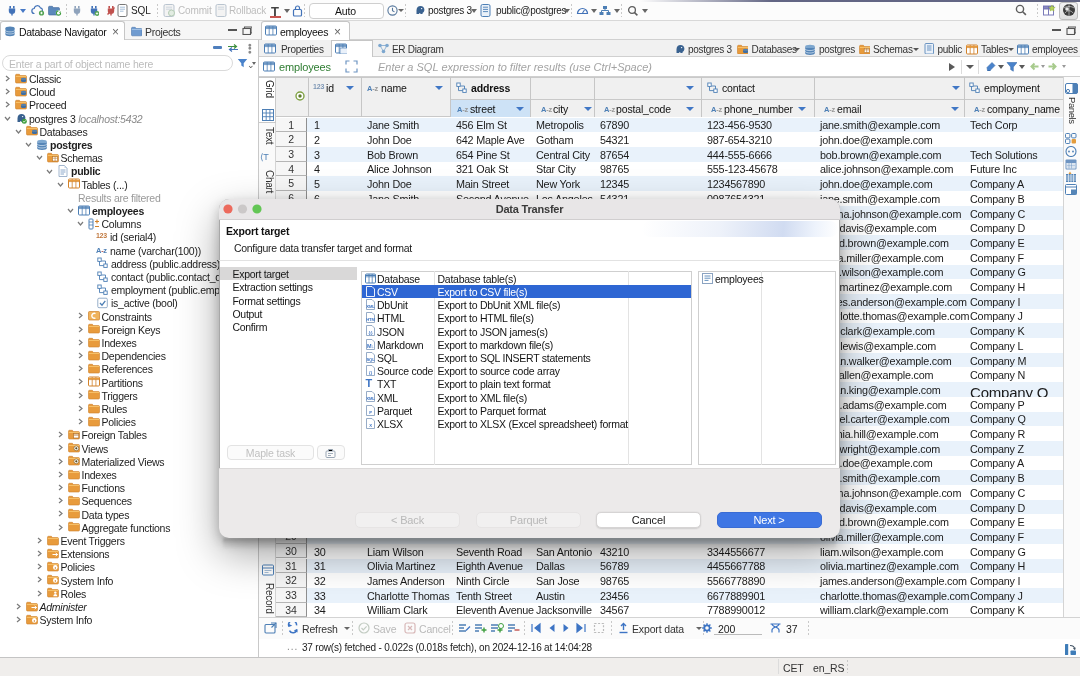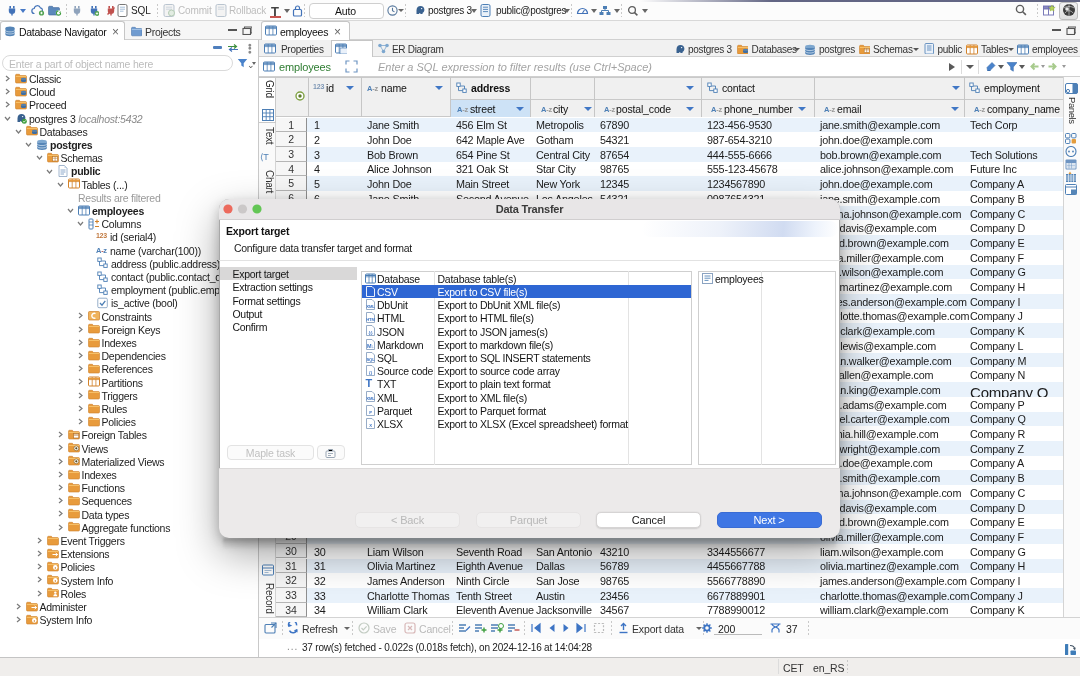--- a/index.html
+++ b/index.html
@@ -522,21 +522,21 @@
     <path d="M6.3 9.2c.2-1.4 1-2.1 2-2.1s1.8.7 2 2.1z" fill="#fff"></path>
   </svg>
 <div class="a" style="left:60.5px;top:587.8px;font-size:10.5px;font-weight:normal;white-space:nowrap;letter-spacing:-.25px;">Roles</div>
 <svg class="a" style="left:14.5px;top:602.7px;" width="7" height="7" viewBox="0 0 7 7">
     <path d="M2 1l3 2.5-3 2.5" fill="none" stroke="#7a7a7a" stroke-width="1.2"></path>
   </svg>
 <svg class="a" style="left:25.5px;top:600.5px;" width="12" height="11" viewBox="0 0 12 11">
     <use href="#folder"></use>
     <path d="M5.5 6.5h5M8.7 5l1.8 1.5-1.8 1.5" stroke="#fff" stroke-width="1" fill="none"></path>
   </svg>
-<div class="a" style="left:39.5px;top:601.0px;font-size:10.5px;font-weight:normal;white-space:nowrap;letter-spacing:-.25px;">Administer</div>
+<div class="a" style="left:39.5px;top:601.0px;font-size:10.5px;font-weight:normal;white-space:nowrap;letter-spacing:-.25px;font-style:italic;">Administer</div>
 <svg class="a" style="left:14.5px;top:615.9px;" width="7" height="7" viewBox="0 0 7 7">
     <path d="M2 1l3 2.5-3 2.5" fill="none" stroke="#7a7a7a" stroke-width="1.2"></path>
   </svg>
 <svg class="a" style="left:25.5px;top:613.6999999999999px;" width="12" height="11" viewBox="0 0 12 11">
     <use href="#folder"></use>
     <circle cx="8.3" cy="6.4" r="2.3" fill="#fff"></circle>
     <path d="M8.3 5.3v.01M8.3 6.2v1.6" stroke="#c47b26" stroke-width="1"></path>
   </svg>
 <div class="a" style="left:39.5px;top:614.1999999999999px;font-size:10.5px;font-weight:normal;white-space:nowrap;letter-spacing:-.25px;">System Info</div>
 <div class="a" style="left:259px;top:21px;width:821px;height:19px;background:#f6f6f6;border-bottom:1px solid #d0d0d0;"></div>

